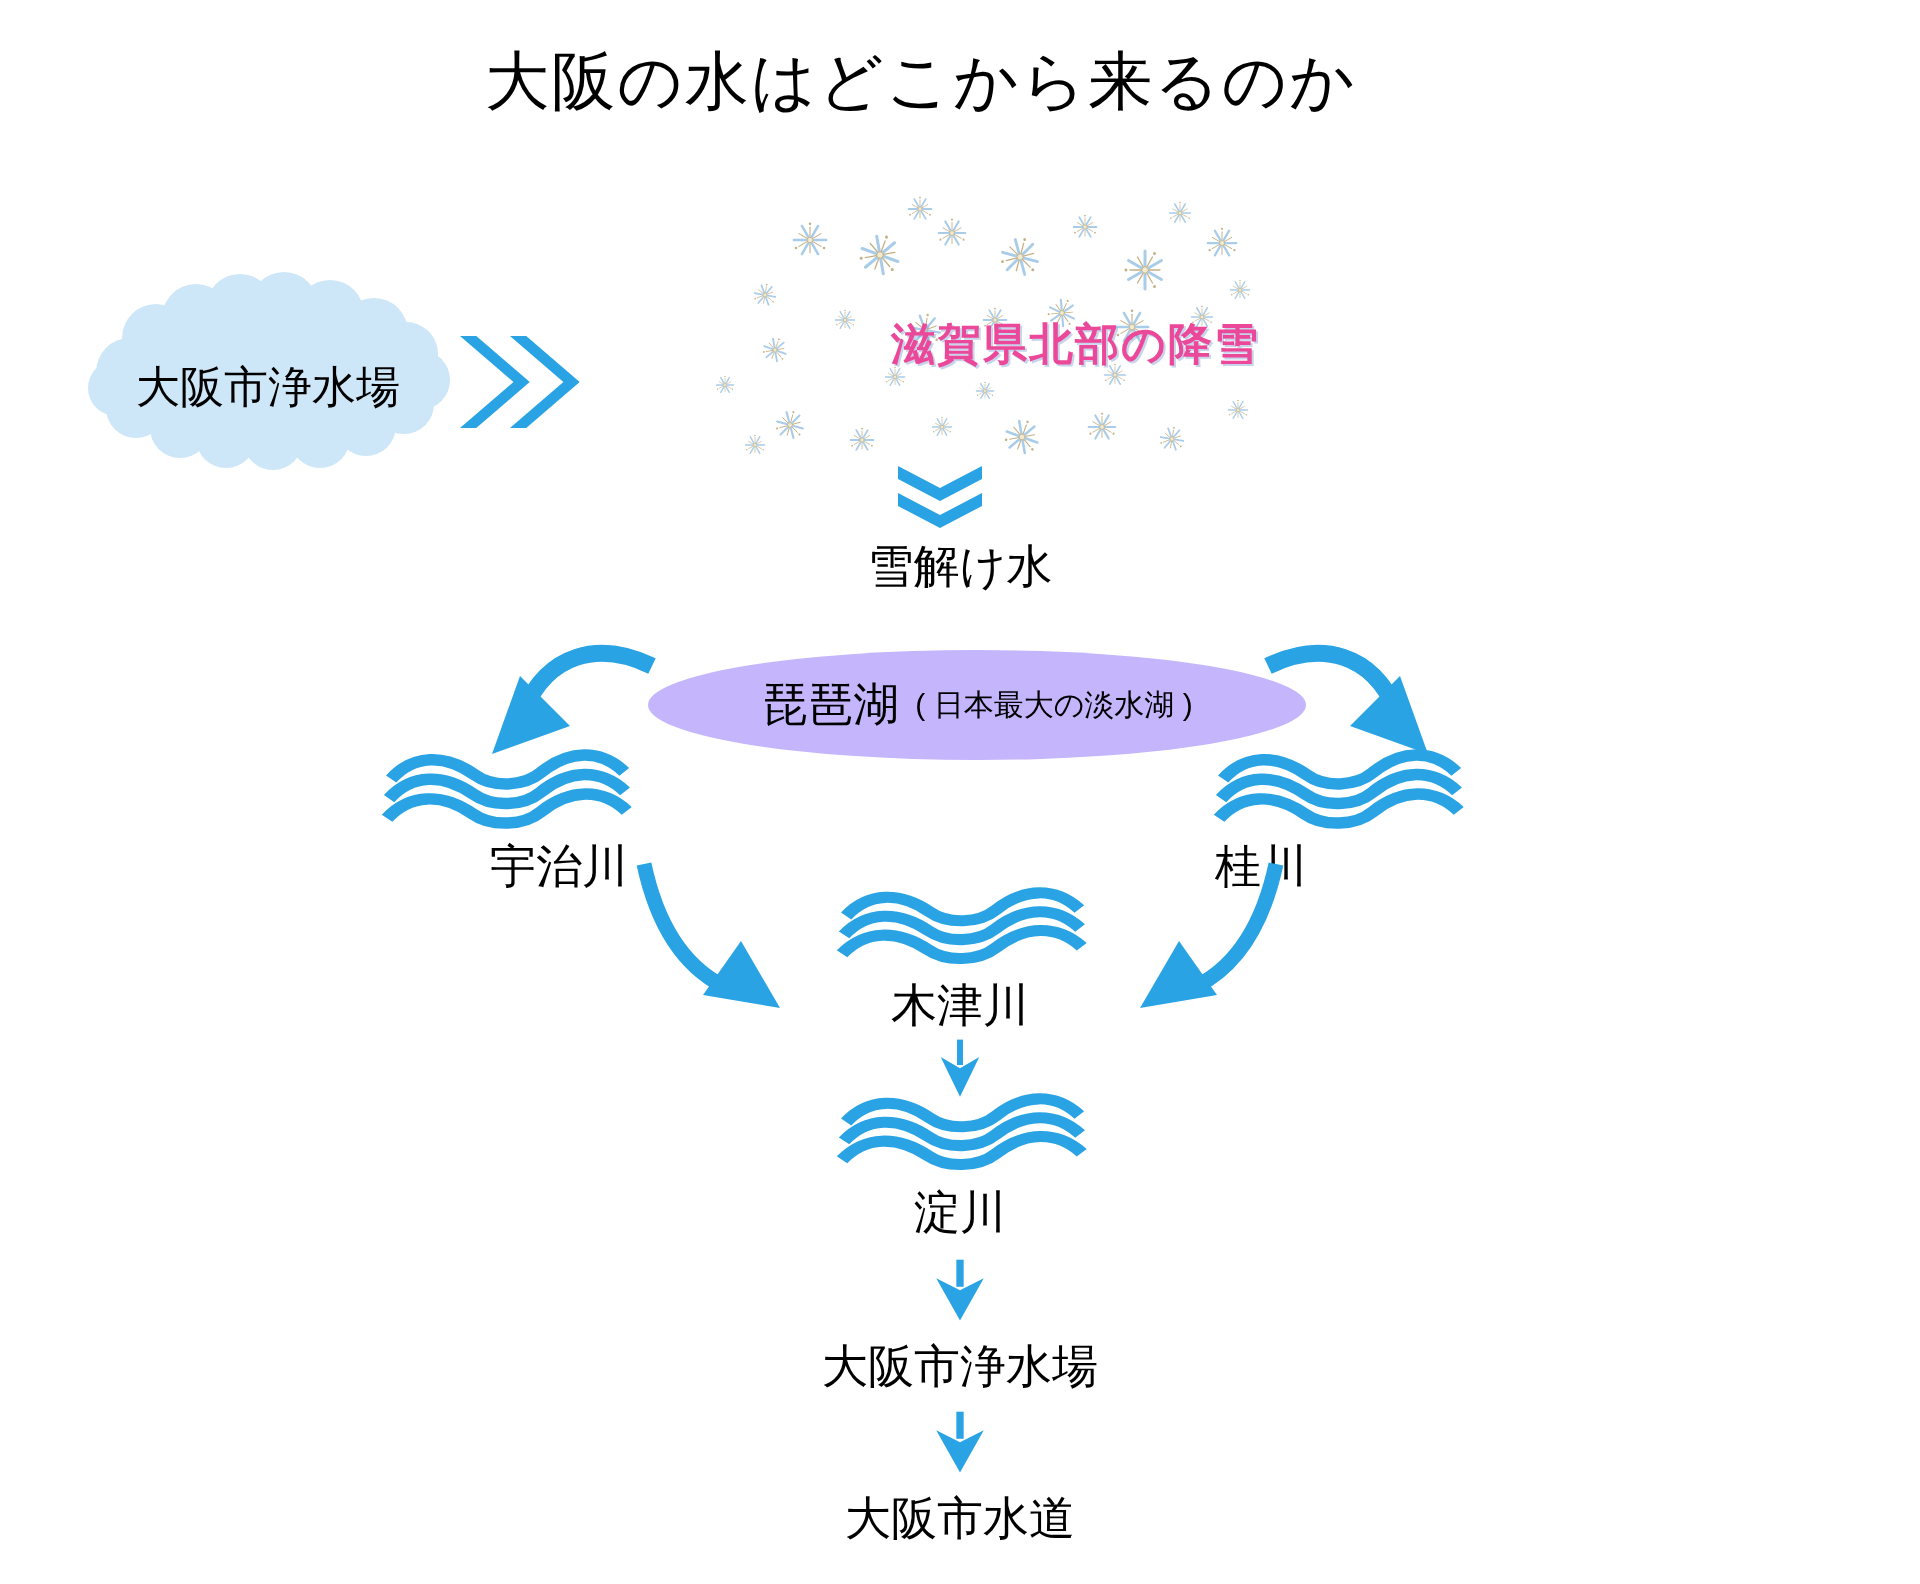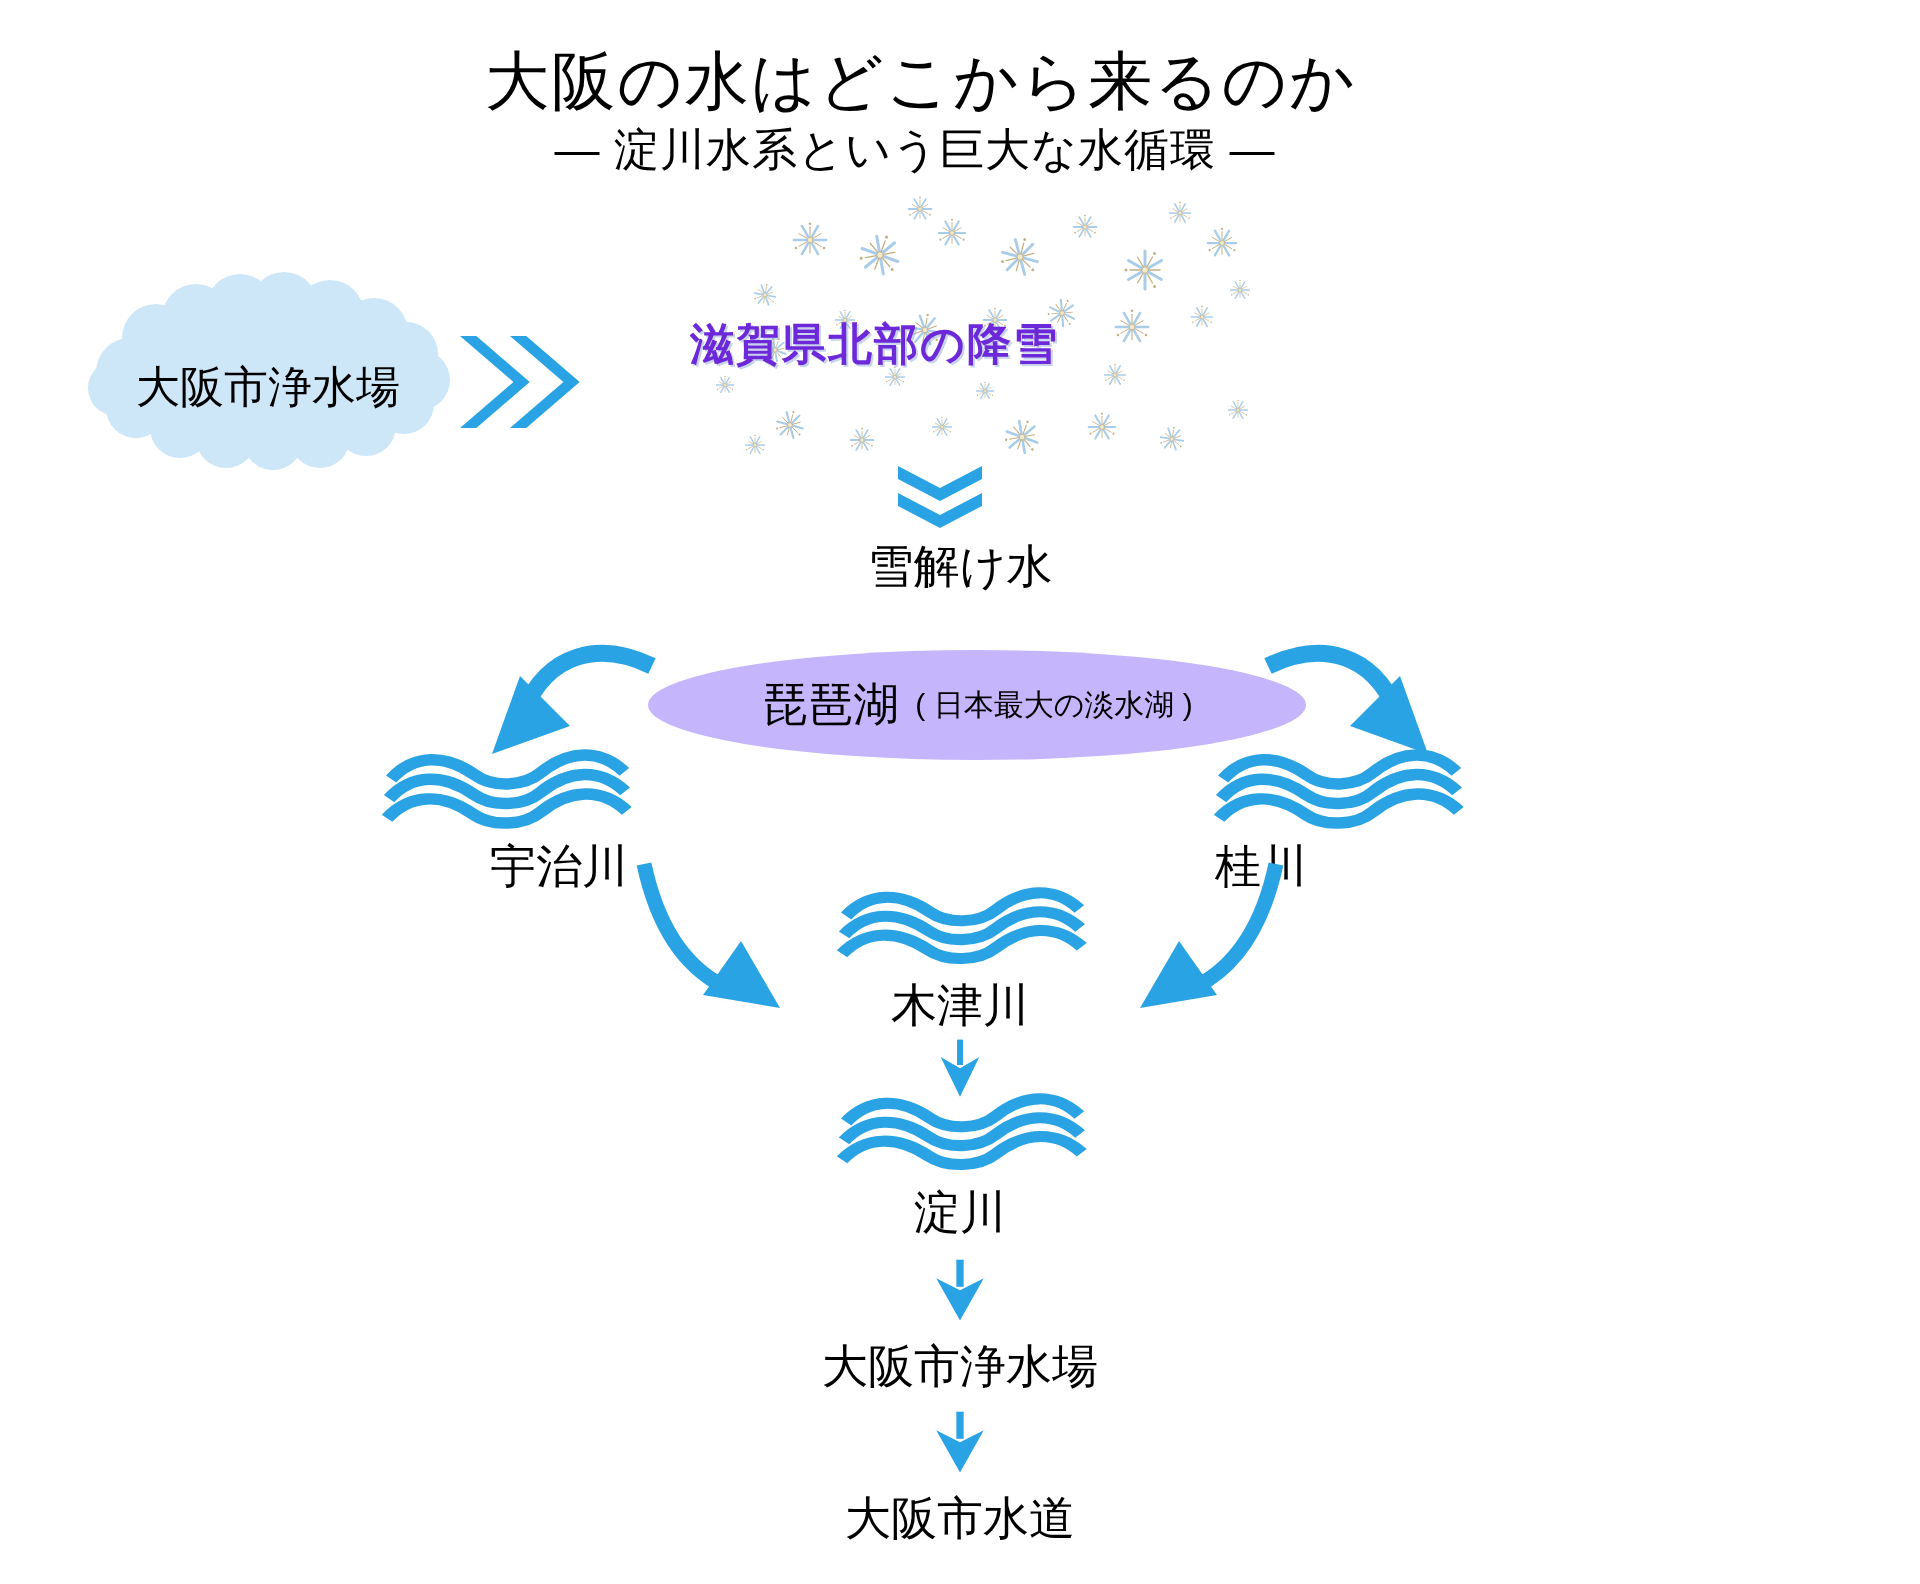--- a/index.html
+++ b/index.html
@@ -10,22 +10,22 @@
   .abs{position:absolute;}
   .centered{left:0;right:0;text-align:center;}
   .title{top:38px;left:0;right:90px;text-align:center;font-size:64px;font-weight:300;letter-spacing:2px;margin-left:12px;}
   .subtitle{top:120px;left:0;right:90px;text-align:center;font-size:45px;font-weight:300;letter-spacing:1px;}
   .label{font-size:46px;font-weight:400;white-space:nowrap;}
   .cloud-box{left:68px;top:280px;width:400px;height:185px;}
   .cloud-label{left:68px;top:358px;width:400px;text-align:center;font-size:44px;}
   .chevron-right{left:460px;top:336px;width:122px;height:92px;}
   .snow-box{left:690px;top:195px;width:570px;height:250px;}
   .snow-label{
-    left:690px;top:315px;width:570px;text-align:left;
-    font-size:44px;font-weight:bold;color:#6d28d9;
+    left:690px;top:315px;width:570px;text-align:right;
+    font-size:44px;font-weight:bold;color:#ec4899;
     font-family:"Liberation Serif","DejaVu Serif",serif;
     text-shadow:2px 2px 0 rgba(130,160,210,0.45);
     letter-spacing:2px;
   }
   .chevron-down{left:898px;top:466px;width:84px;height:62px;}
   .snowmelt{top:536px;}
   .lake{
     left:648px;top:650px;width:658px;height:110px;border-radius:50%;
     background:#c4b5fd;display:flex;align-items:center;justify-content:center;gap:16px;
   }
@@ -92,21 +92,20 @@
         <polygon points="52,126 80,48 130,98" fill="currentColor"></polygon>
       </g>
       <g id="curve-in">
         <path d="M16,6 C28,62 52,106 95,128" fill="none" stroke="currentColor" stroke-width="15"></path>
         <polygon points="152,150 75,137 113,83" fill="currentColor"></polygon>
       </g>
     </defs>
   </svg>
 
   <div class="abs title">大阪の水はどこから来るのか</div>
-  <div class="abs subtitle">― 淀川水系という巨大な水循環 ―</div>
 
   <div class="abs cloud-box">
     <svg width="400" height="185" viewBox="0 0 400 185">
       <g fill="#CDE7F8">
         <ellipse cx="200" cy="100" rx="152" ry="58"></ellipse>
         <circle cx="62" cy="92" r="34"></circle>
           <circle cx="88" cy="58" r="34"></circle>
         <circle cx="128" cy="38" r="34"></circle>
           <circle cx="172" cy="28" r="34"></circle>
         <circle cx="216" cy="26" r="34"></circle>

